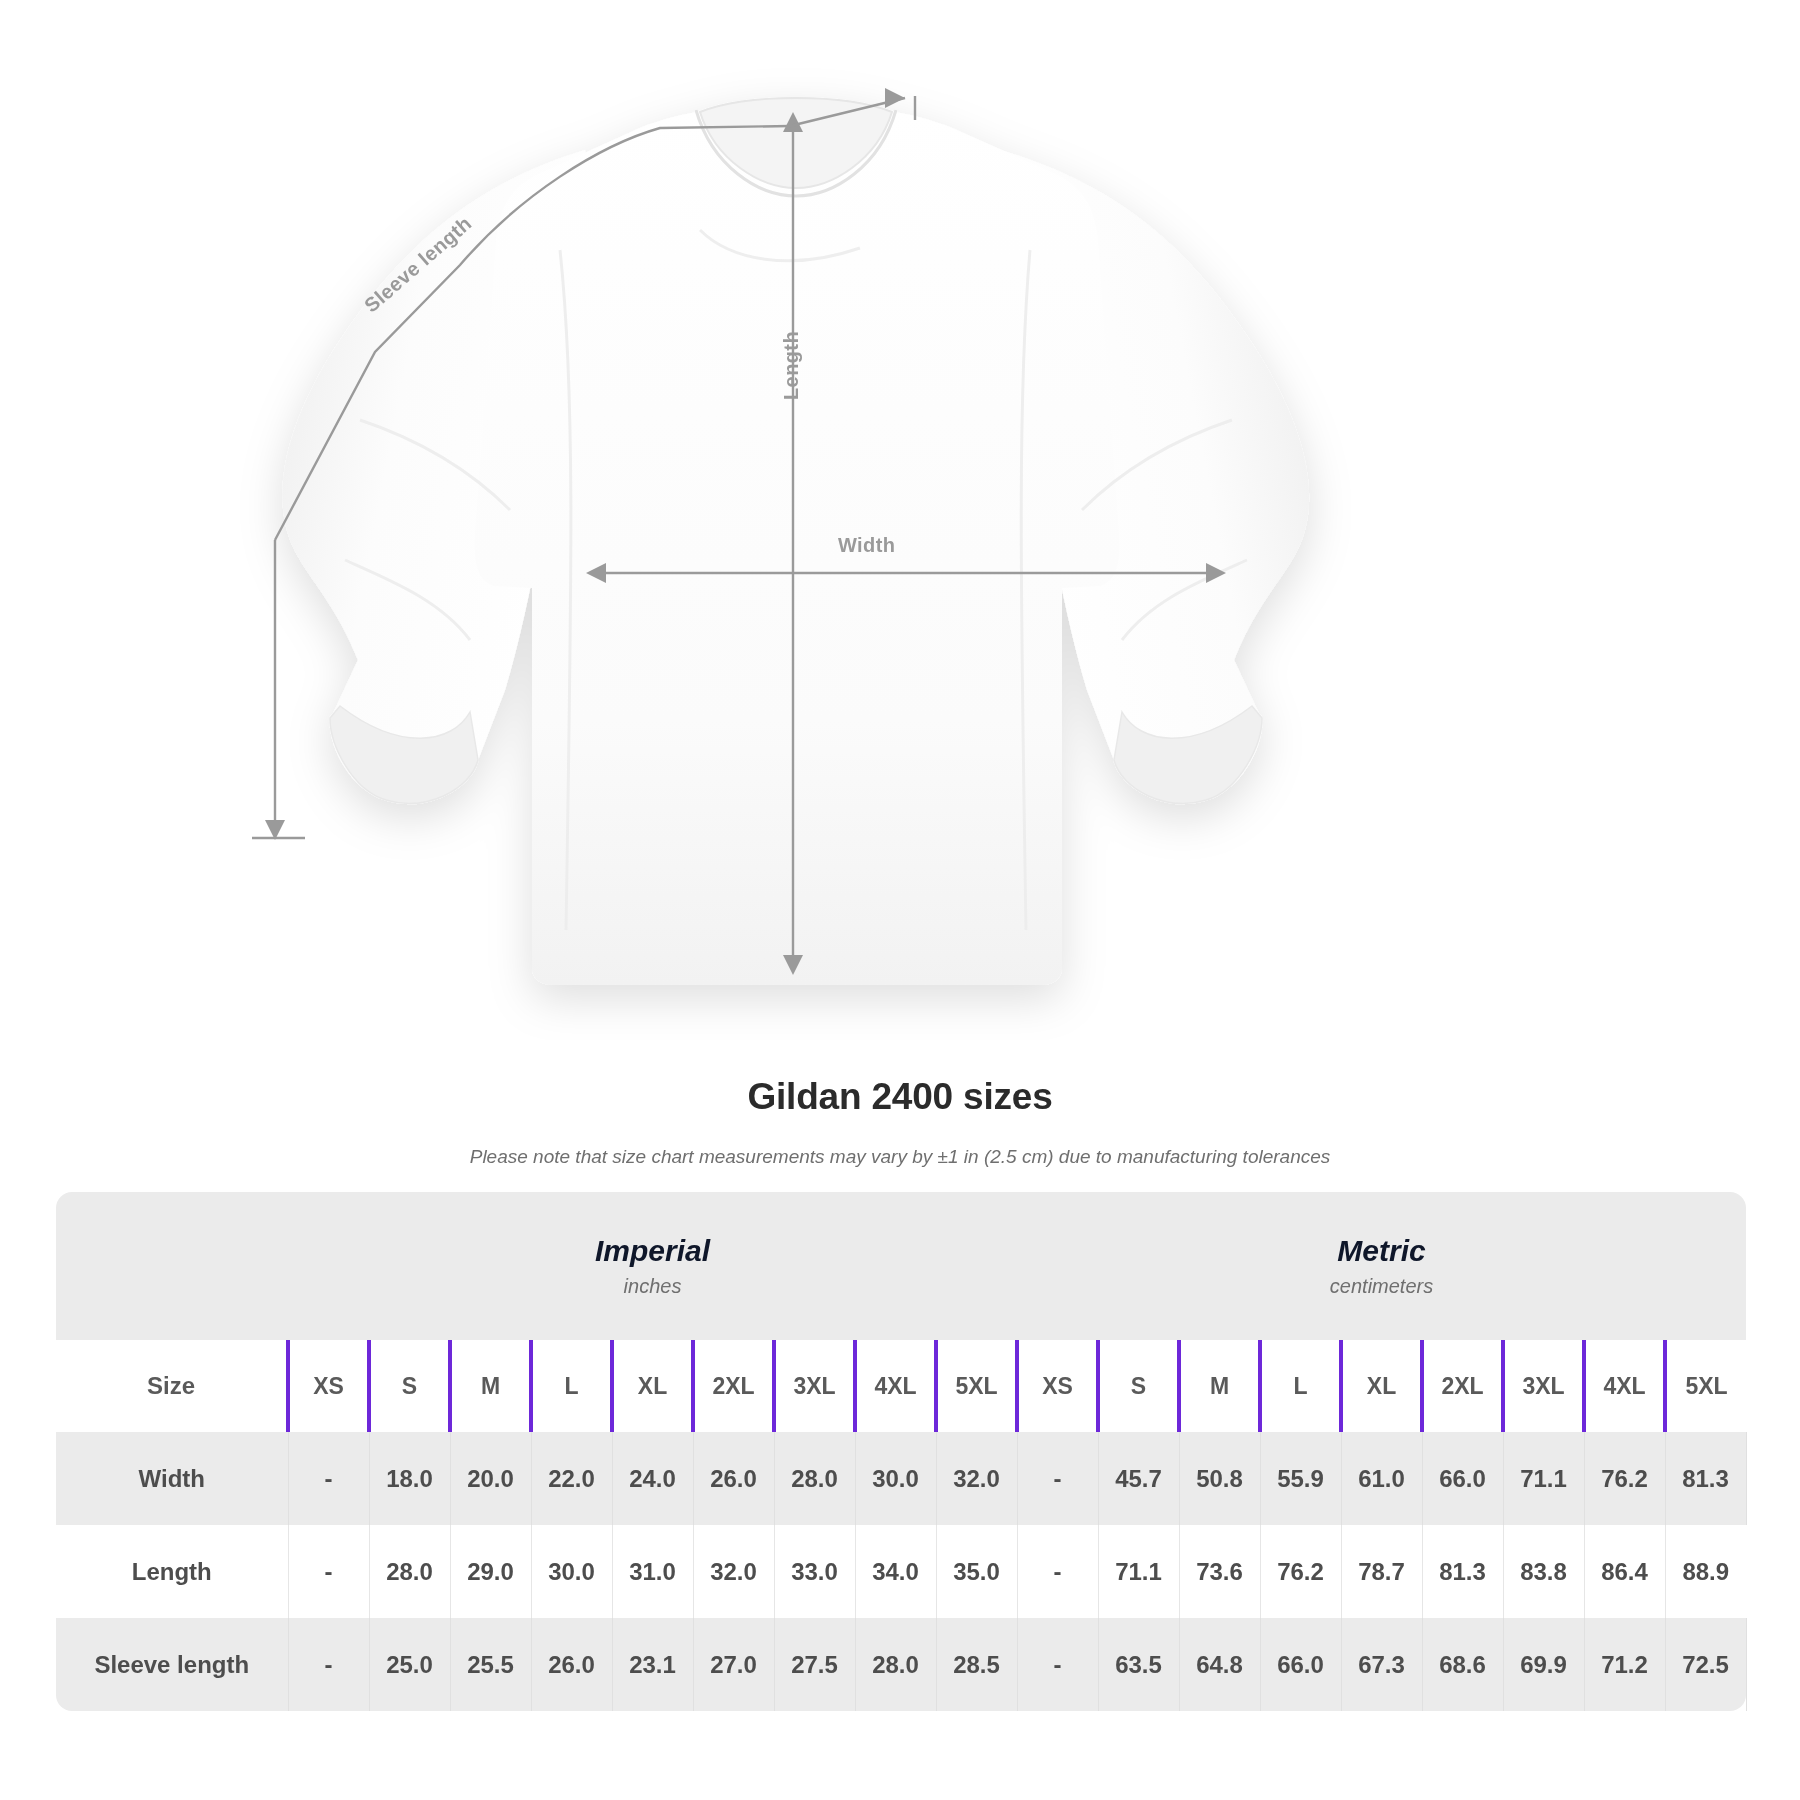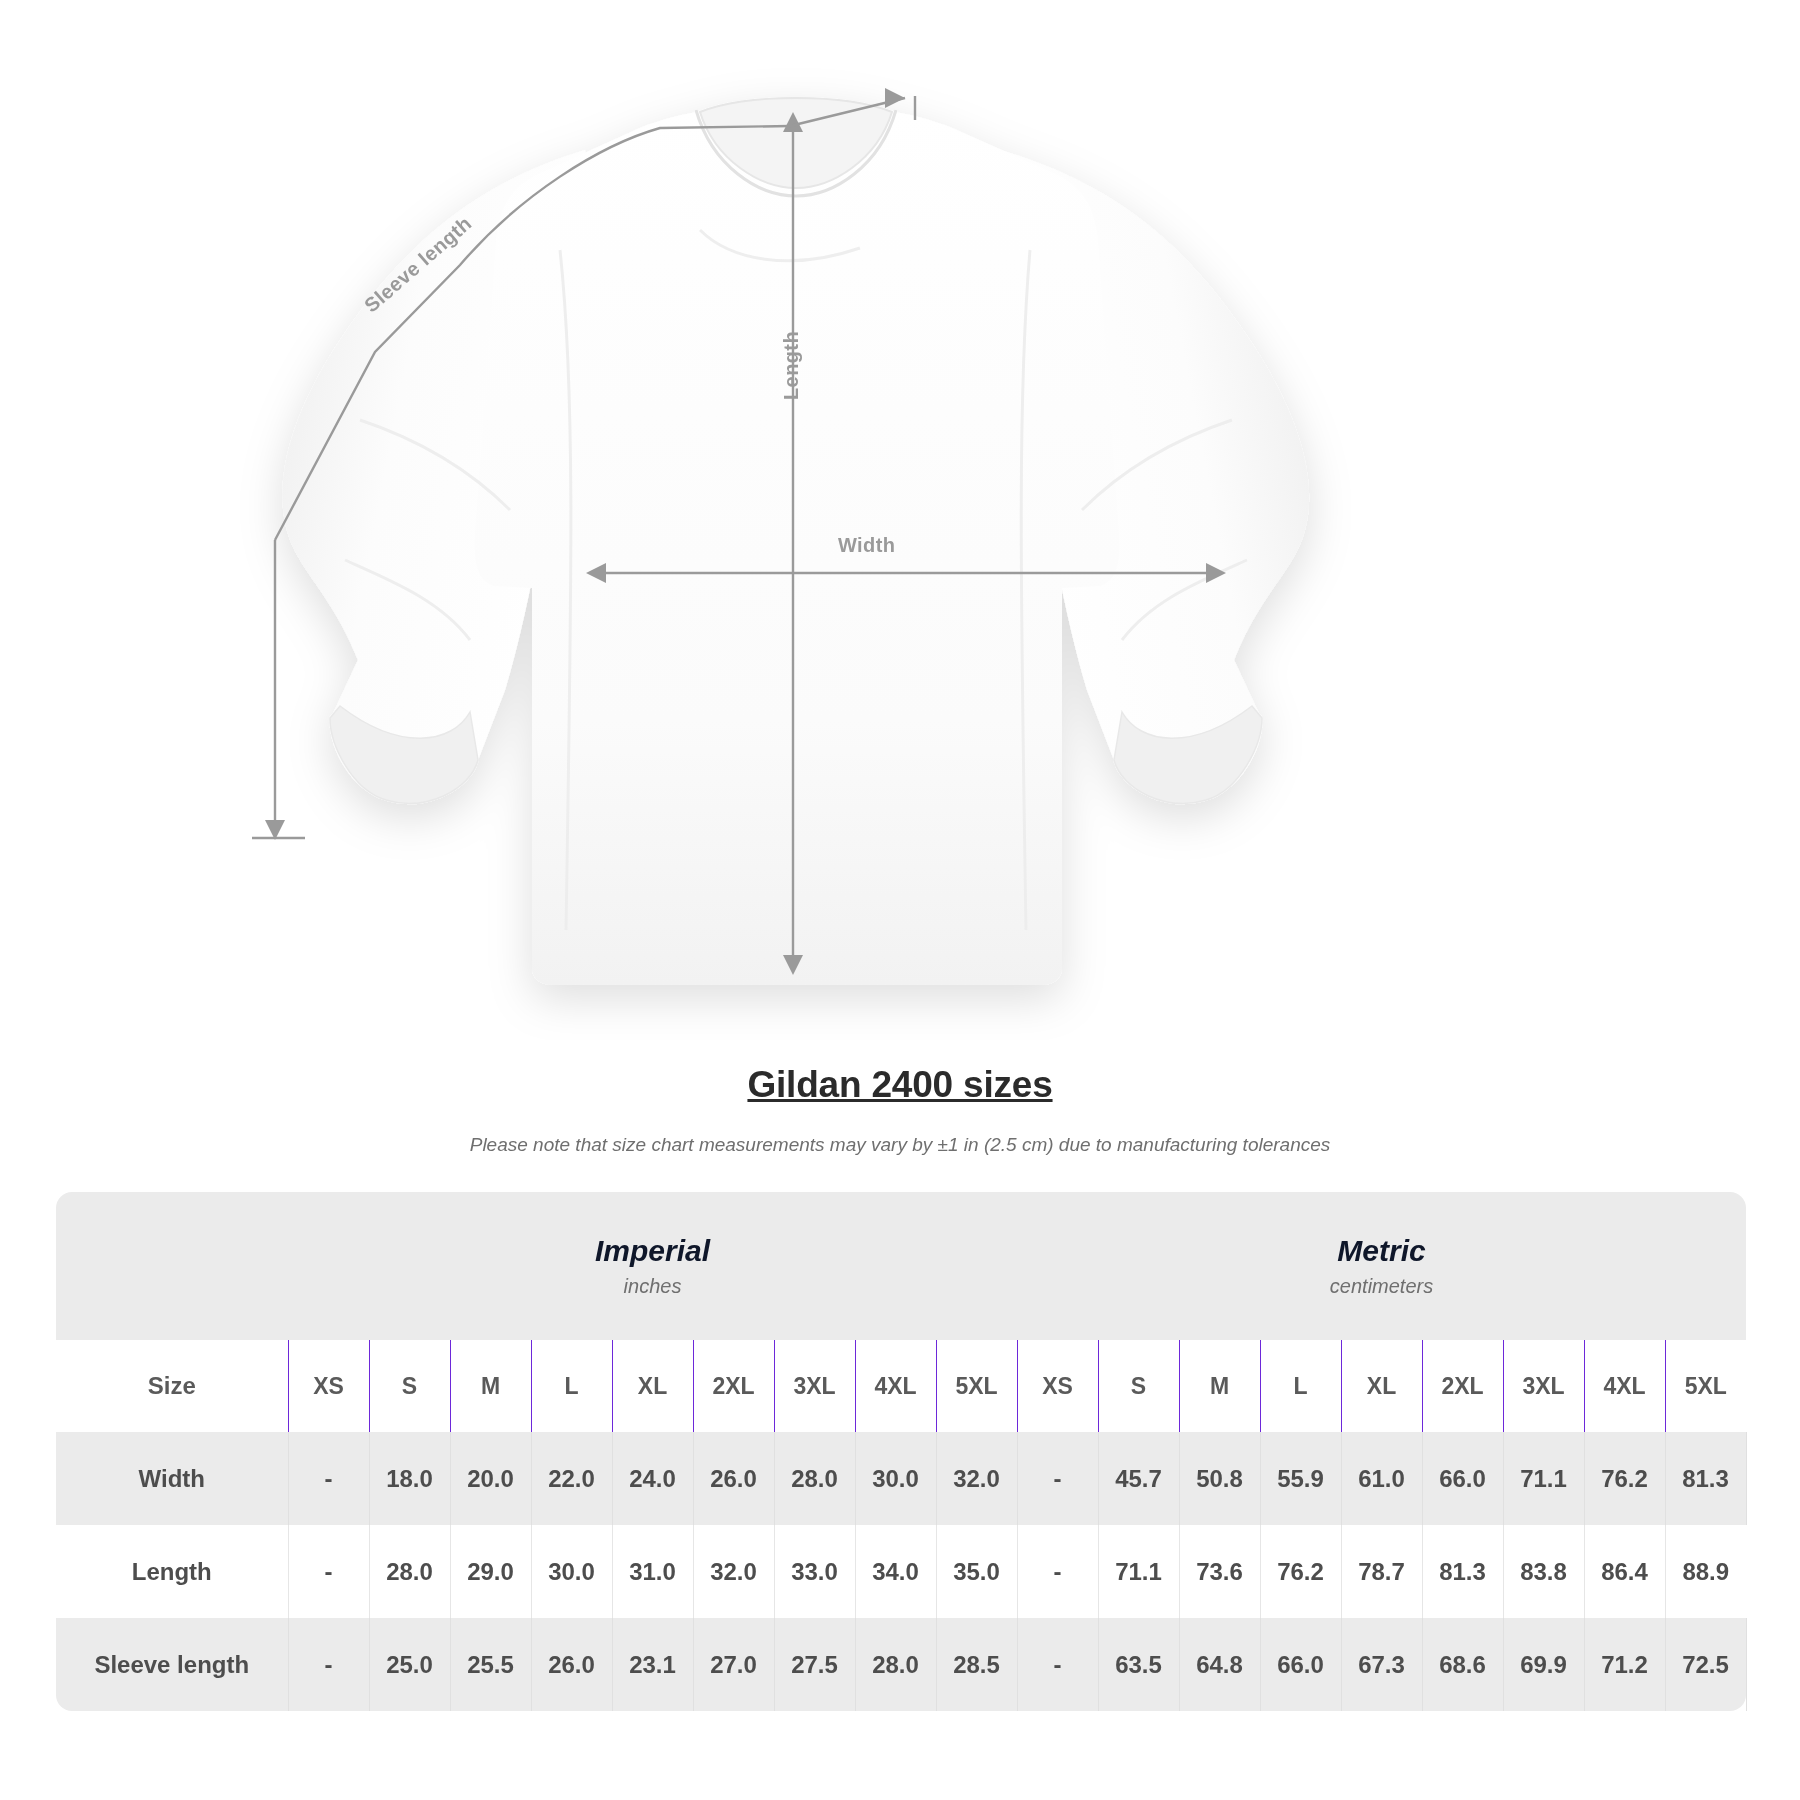--- a/index.html
+++ b/index.html
@@ -60,23 +60,22 @@
     position: absolute;
     top: 1060px;
     left: 0;
     width: 1800px;
     text-align: center;
   }
   #chart-title {
     font-size: 37px;
     font-weight: bold;
     color: #2b2b2b;
-    margin: 4px;
+    margin: 16px;
     letter-spacing: -0.2px;
-    text-decoration: underline;
   }
   #chart-note {
     font-size: 19px;
     font-style: italic;
     color: #6f6f6f;
     margin-top: 28px;
   }
 
   
   #size-table-wrap {
@@ -122,21 +121,21 @@
     color: #6f6f6f;
     margin-top: 7px;
   }
 
   
   tr.size-row td {
     height: 92px;
     font-size: 23px;
     color: #5a5a5a;
     background: #ffffff;
-    border-right: 1px solid #6d28d9;
+    border-right: 4px solid #6d28d9;
   }
   tr.size-row td.rowhead {
     font-size: 24px;
   }
   tr.size-row td.last-col { border-right: none; }
 
   
   tr.data-row td {
     height: 93px;
     font-size: 24px;

